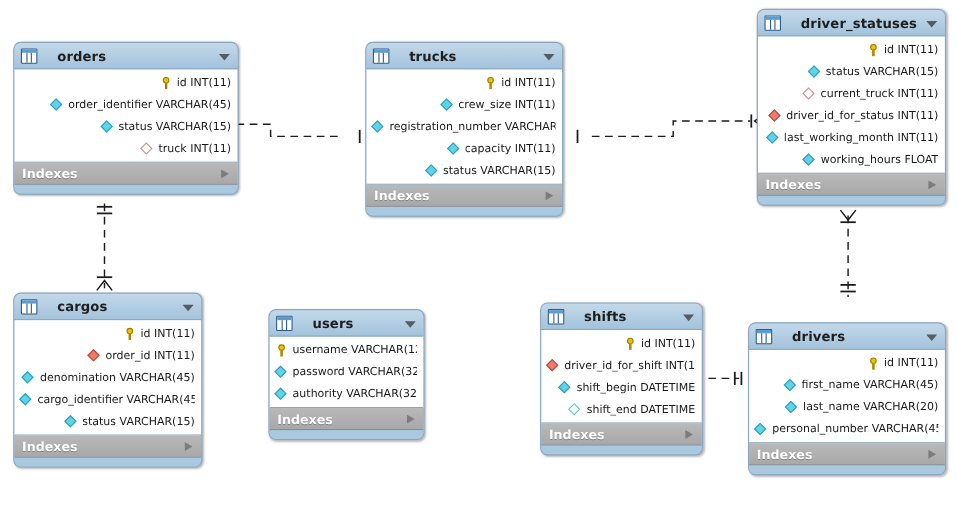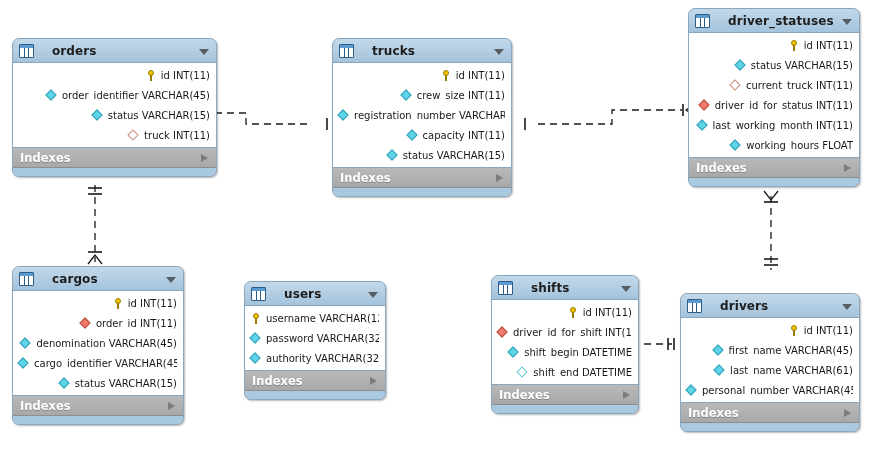--- a/index.html
+++ b/index.html
@@ -369,21 +369,21 @@
           <div class="col">
             <span class="ico key"></span>
             <span class="col-txt">id INT(11)</span>
           </div>
           <div class="col">
             <span class="ico dia cyan"></span>
             <span class="col-txt">first_name VARCHAR(45)</span>
           </div>
           <div class="col">
             <span class="ico dia cyan"></span>
-            <span class="col-txt">last_name VARCHAR(61)</span>
+            <span class="col-txt">last_name VARCHAR(20)</span>
           </div>
           <div class="col">
             <span class="ico dia cyan"></span>
             <span class="col-txt">personal_number VARCHAR(45)</span>
           </div>
         </div>
         <div class="idx">
           <span class="idx-lbl">Indexes</span>
           <span class="idx-arrow"></span>
         </div>

